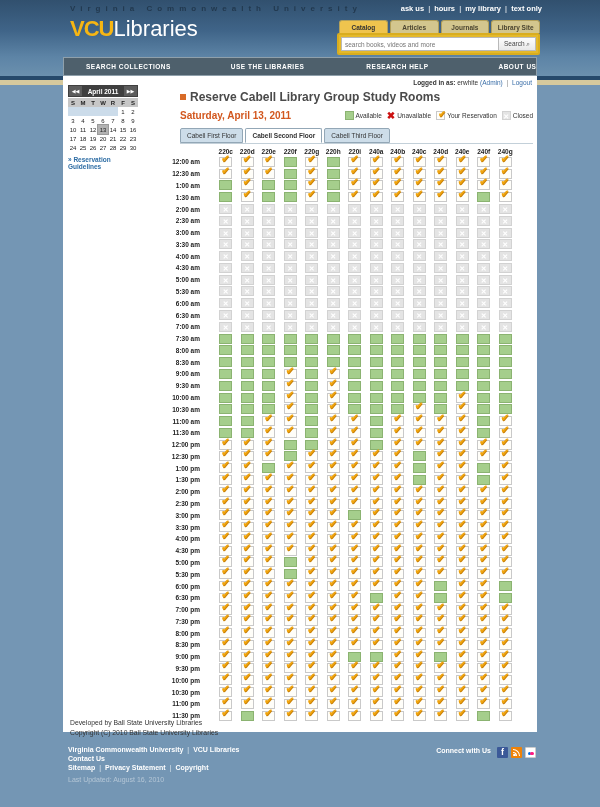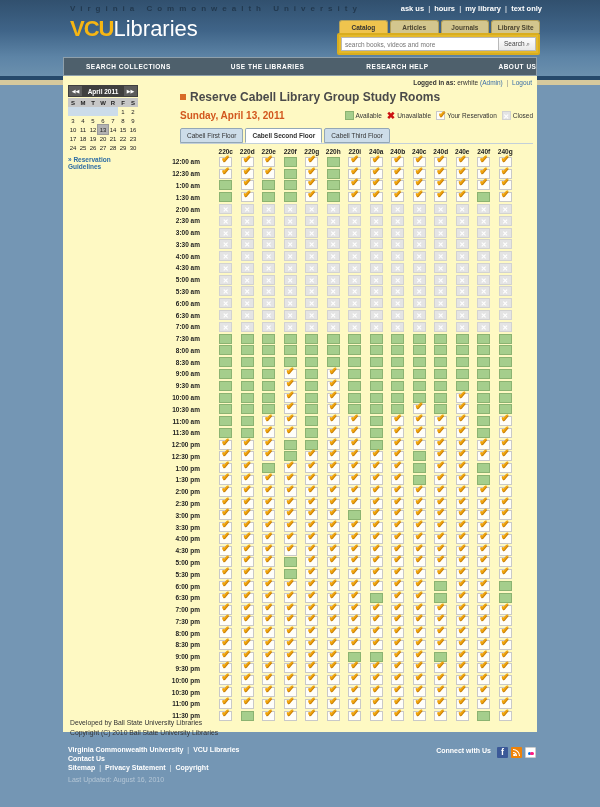--- a/index.html
+++ b/index.html
@@ -31,21 +31,21 @@
   .navbar { position:absolute; top:57px; left:63px; width:474px; height:19px; background:#4e606c;
     border:1px solid #8fa0ab; display:flex; align-items:center; z-index:3; }
   .nav-item { color:#fff; font-size:6.5px; font-weight:bold; letter-spacing:0.5px; margin-left:22px; cursor:pointer; white-space:nowrap; }
   .nav-item:nth-child(2){ margin-left:60px; } .nav-item:nth-child(3){ margin-left:62px; } .nav-item:nth-child(4){ margin-left:70px; }
 
   
   .stripe-blue { position:absolute; top:76px; left:0; width:600px; height:4px; background:#26496b; }
   .stripe-tan  { position:absolute; top:80px; left:0; width:600px; height:5px; background:#d6c99d; }
 
   
-  .content { position:absolute; top:76px; left:63px; width:474px; height:656px; background:#fef9c3; z-index:2; }
+  .content { position:absolute; top:76px; left:63px; width:474px; height:656px; background:#ffffff; z-index:2; }
   .loggedin { position:absolute; top:3px; right:5px; font-size:6.5px; color:#333; }
   .loggedin .lbl { font-weight:bold; }
   .loggedin a { color:#3a6ea8; text-decoration:none; cursor:pointer; }
   .loggedin .sep { color:#888; margin:0 2px; }
 
   
   .calendar { position:absolute; left:5px; top:9px; width:70px; }
   .cal-head { height:12px; background:#3f3f3f; display:flex; align-items:center; }
   .cal-nav { width:13px; height:10px; margin:1px; background:#5c5c5c; color:#fff; font-size:5px; line-height:10px; text-align:center; cursor:pointer; }
   .cal-title { flex:1; text-align:center; color:#fff; font-size:6.5px; font-weight:bold; }
@@ -225,21 +225,21 @@
       </table>
       <a class="cal-link">» Reservation Guidelines</a>
     </div>
 
     <div class="main">
       <div class="heading">
         <span class="bullet"></span>
         <span class="txt">Reserve Cabell Library Group Study Rooms</span>
       </div>
       <div class="daterow">
-        <span class="date">Sunday, April 13, 2011</span>
+        <span class="date">Saturday, April 13, 2011</span>
         <span class="legend">
             <span class="leg-item">
               <span class="leg-box avail"></span>
               <span>Available</span>
             </span>
             <span class="leg-item">
               <span class="leg-cross">✖</span>
               <span>Unavailable</span>
             </span>
             <span class="leg-item">

